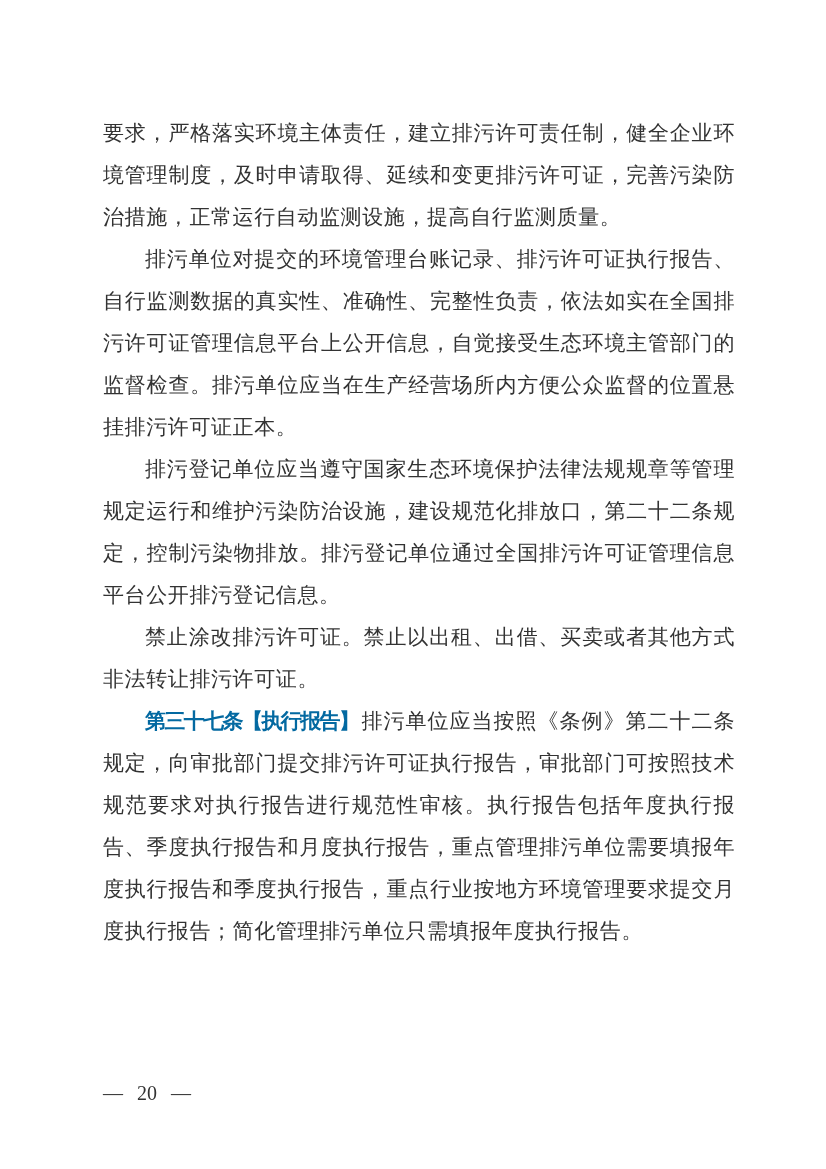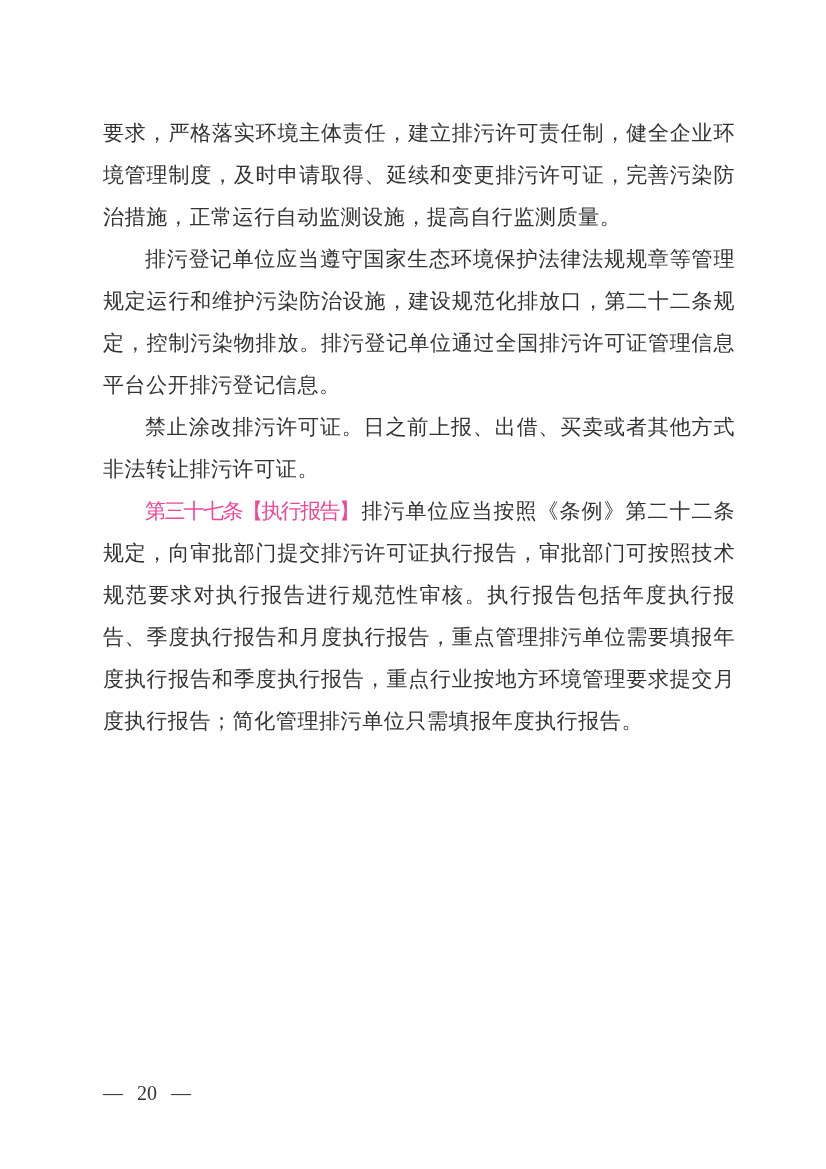--- a/index.html
+++ b/index.html
@@ -33,23 +33,23 @@
     color: #333333;
     text-align: justify;
     text-justify: inter-ideograph;
     text-indent: 2em;
   }
   .para.no-indent {
     text-indent: 0;
   }
   .bold-lead {
     font-family: "Liberation Sans", "DejaVu Sans", sans-serif;
-    font-weight: normal;
+    font-weight: bold;
     letter-spacing: -2px;
-    color: #ec4899;
+    color: #0369a1;
     margin-right: 3px;
   }
   .footer {
     position: absolute;
     left: 103px;
     top: 1064px;
     font-size: 20px;
     color: #333333;
     display: flex;
     align-items: center;
@@ -59,24 +59,25 @@
   }
 </style>
 </head>
 <body>
 
 <div class="page">
   <div class="content">
 
     <p class="para no-indent">要求，严格落实环境主体责任，建立排污许可责任制，健全企业环境管理制度，及时申请取得、延续和变更排污许可证，完善污染防治措施，正常运行自动监测设施，提高自行监测质量。</p>
 
+    <p class="para">排污单位对提交的环境管理台账记录、排污许可证执行报告、自行监测数据的真实性、准确性、完整性负责，依法如实在全国排污许可证管理信息平台上公开信息，自觉接受生态环境主管部门的监督检查。排污单位应当在生产经营场所内方便公众监督的位置悬挂排污许可证正本。</p>
 
     <p class="para">排污登记单位应当遵守国家生态环境保护法律法规规章等管理规定运行和维护污染防治设施，建设规范化排放口，第二十二条规定，控制污染物排放。排污登记单位通过全国排污许可证管理信息平台公开排污登记信息。</p>
 
-    <p class="para">禁止涂改排污许可证。日之前上报、出借、买卖或者其他方式非法转让排污许可证。</p>
+    <p class="para">禁止涂改排污许可证。禁止以出租、出借、买卖或者其他方式非法转让排污许可证。</p>
 
     <p class="para"><span class="bold-lead">第三十七条【执行报告】</span><span>排污单位应当按照《条例》第二十二条规定，向审批部门提交排污许可证执行报告，审批部门可按照技术规范要求对执行报告进行规范性审核。执行报告包括年度执行报告、季度执行报告和月度执行报告，重点管理排污单位需要填报年度执行报告和季度执行报告，重点行业按地方环境管理要求提交月度执行报告；简化管理排污单位只需填报年度执行报告。</span></p>
 
 
   </div>
 
   <div class="footer">
     <span>—</span>
     <span class="pagenum">20</span>
     <span>—</span>

